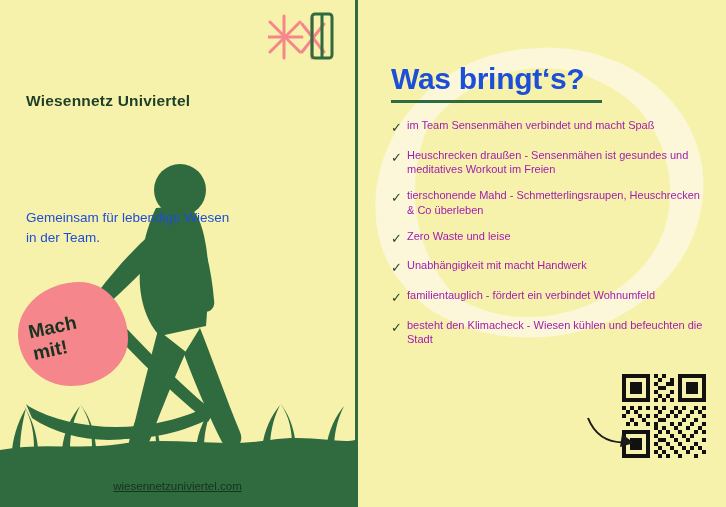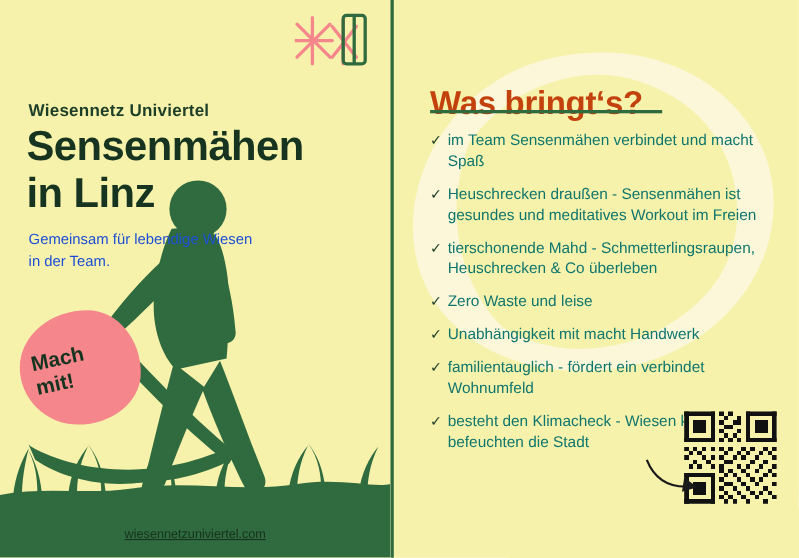--- a/index.html
+++ b/index.html
@@ -129,24 +129,24 @@
     position: absolute;
     left: 10px;
     top: 42px;
     width: 350px;
     height: 300px;
     z-index: 5;
   }
   .right-title {
     position: absolute;
     left: 36px;
-    top: 78px;
+    top: 62px;
     font-size: 30px;
     font-weight: bold;
-    color: #c2410c;
+    color: #1d4ed8;
     z-index: 20;
     letter-spacing: -0.3px;
   }
   .title-underline {
     position: absolute;
     left: 36px;
     top: 100px;
     width: 211px;
     height: 3px;
     background: #2f6b3f;
@@ -165,23 +165,23 @@
     margin-bottom: 11px;
   }
   .check {
     flex: 0 0 16px;
     font-size: 13px;
     color: #1d3f28;
     line-height: 1.35;
     padding-top: 1px;
   }
   .benefit-text {
-    font-size: 14px;
+    font-size: 11px;
     line-height: 1.35;
-    color: #0f766e;
+    color: #a21caf;
   }
   .cta {
     position: absolute;
     left: 478px;
     top: 378px;
     width: 128px;
     height: 40px;
     background: #2f6b3f;
     border-radius: 20px;
     color: #f7f2ab;
@@ -265,24 +265,20 @@
         <line x1="44" y1="10" x2="44" y2="50"></line>
         <line x1="34" y1="16" x2="56" y2="44"></line>
         <line x1="56" y1="16" x2="34" y2="44"></line>
       </g>
       <rect x="44" y="6" width="20" height="44" rx="3" fill="none" stroke="#2f6b3f" stroke-width="3"></rect>
       <line x1="54" y1="6" x2="54" y2="50" stroke="#2f6b3f" stroke-width="3"></line>
     </svg>
 
     <div class="brand-small">Wiesennetz Univiertel</div>
 
-    <div class="headline">
-      <div>Sensenmähen</div>
-      <div>in Linz</div>
-    </div>
 
     <div class="subline">
       <div>Gemeinsam für lebendige Wiesen</div>
       <div>in der Team.</div>
     </div>
 
     <div class="blob"></div>
     <div class="blob-text">
       <div>Mach</div>
       <div>mit!</div>

